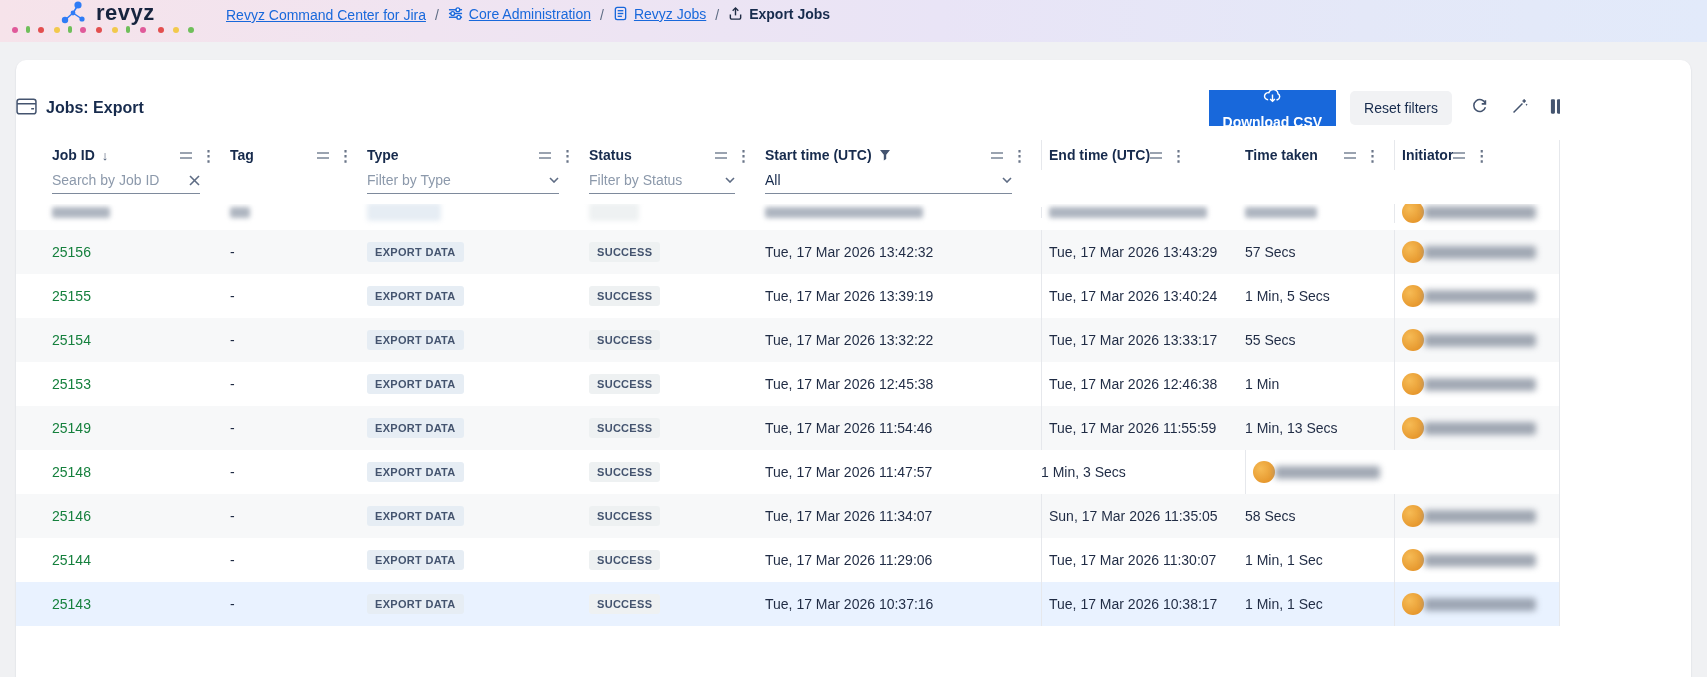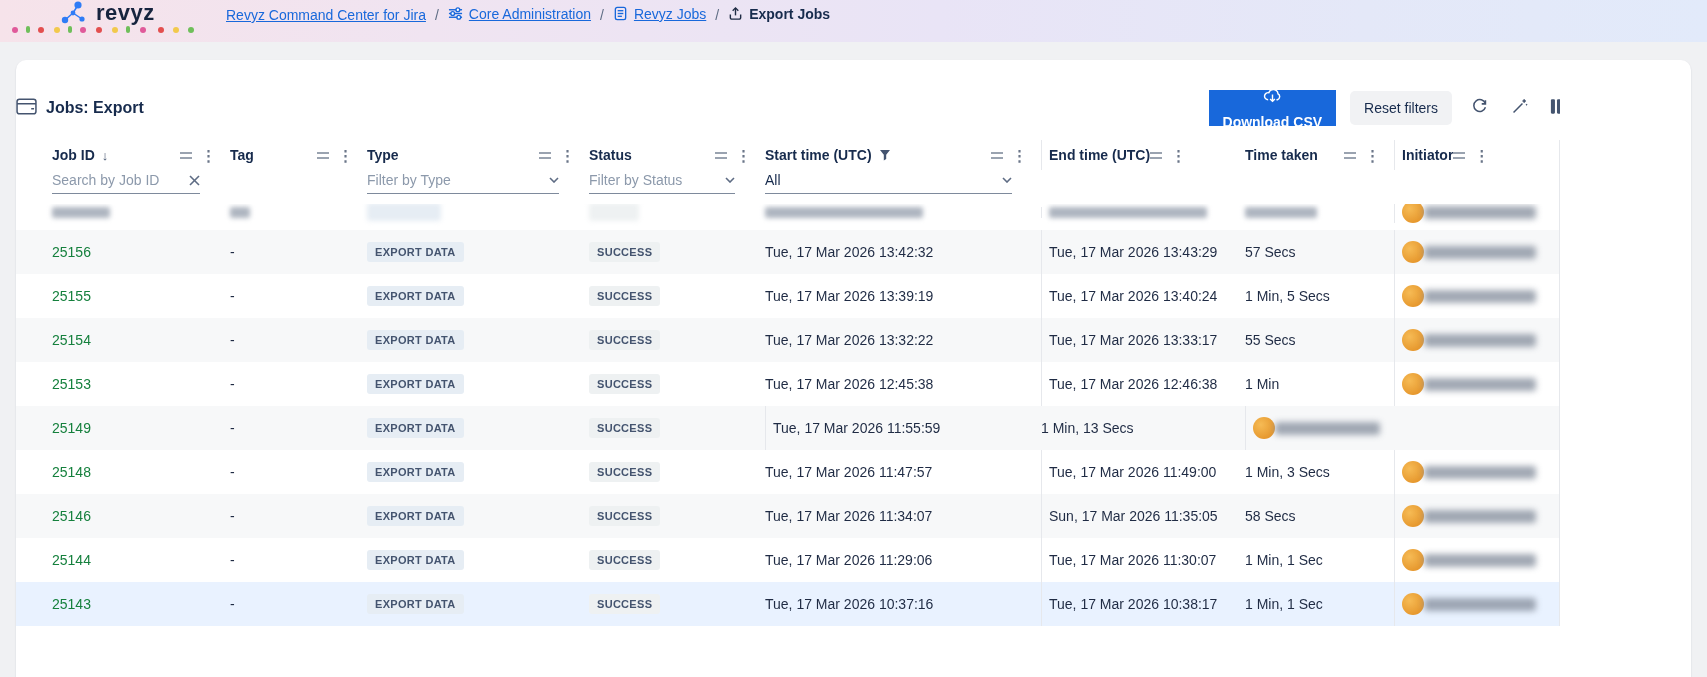--- a/index.html
+++ b/index.html
@@ -504,20 +504,23 @@
             </div>
     <div class="cell">
               <span>-</span>
             </div>
     <div class="cell">
               <span class="badge badge-type">EXPORT DATA</span>
             </div>
     <div class="cell">
               <span class="badge badge-status">SUCCESS</span>
             </div>
+    <div class="cell cell-time">
+              <span>Tue, 17 Mar 2026 11:54:46</span>
+            </div>
     <div class="cell c6 cell-time">
               <span>Tue, 17 Mar 2026 11:55:59</span>
             </div>
     <div class="cell cell-time">
               <span>1 Min, 13 Secs</span>
             </div>
     <div class="cell c8">
       <span class="avatar"></span>
       <span class="blurred-name"></span>
     </div>
@@ -532,23 +535,20 @@
             </div>
     <div class="cell">
               <span class="badge badge-type">EXPORT DATA</span>
             </div>
     <div class="cell">
               <span class="badge badge-status">SUCCESS</span>
             </div>
     <div class="cell cell-time">
               <span>Tue, 17 Mar 2026 11:47:57</span>
             </div>
-    <div class="cell c6 cell-time">
-              <span>Tue, 17 Mar 2026 11:49:00</span>
-            </div>
     <div class="cell cell-time">
               <span>1 Min, 3 Secs</span>
             </div>
     <div class="cell c8">
       <span class="avatar"></span>
       <span class="blurred-name"></span>
     </div>
   </div>
 
   <div class="grid-row trow alt">

